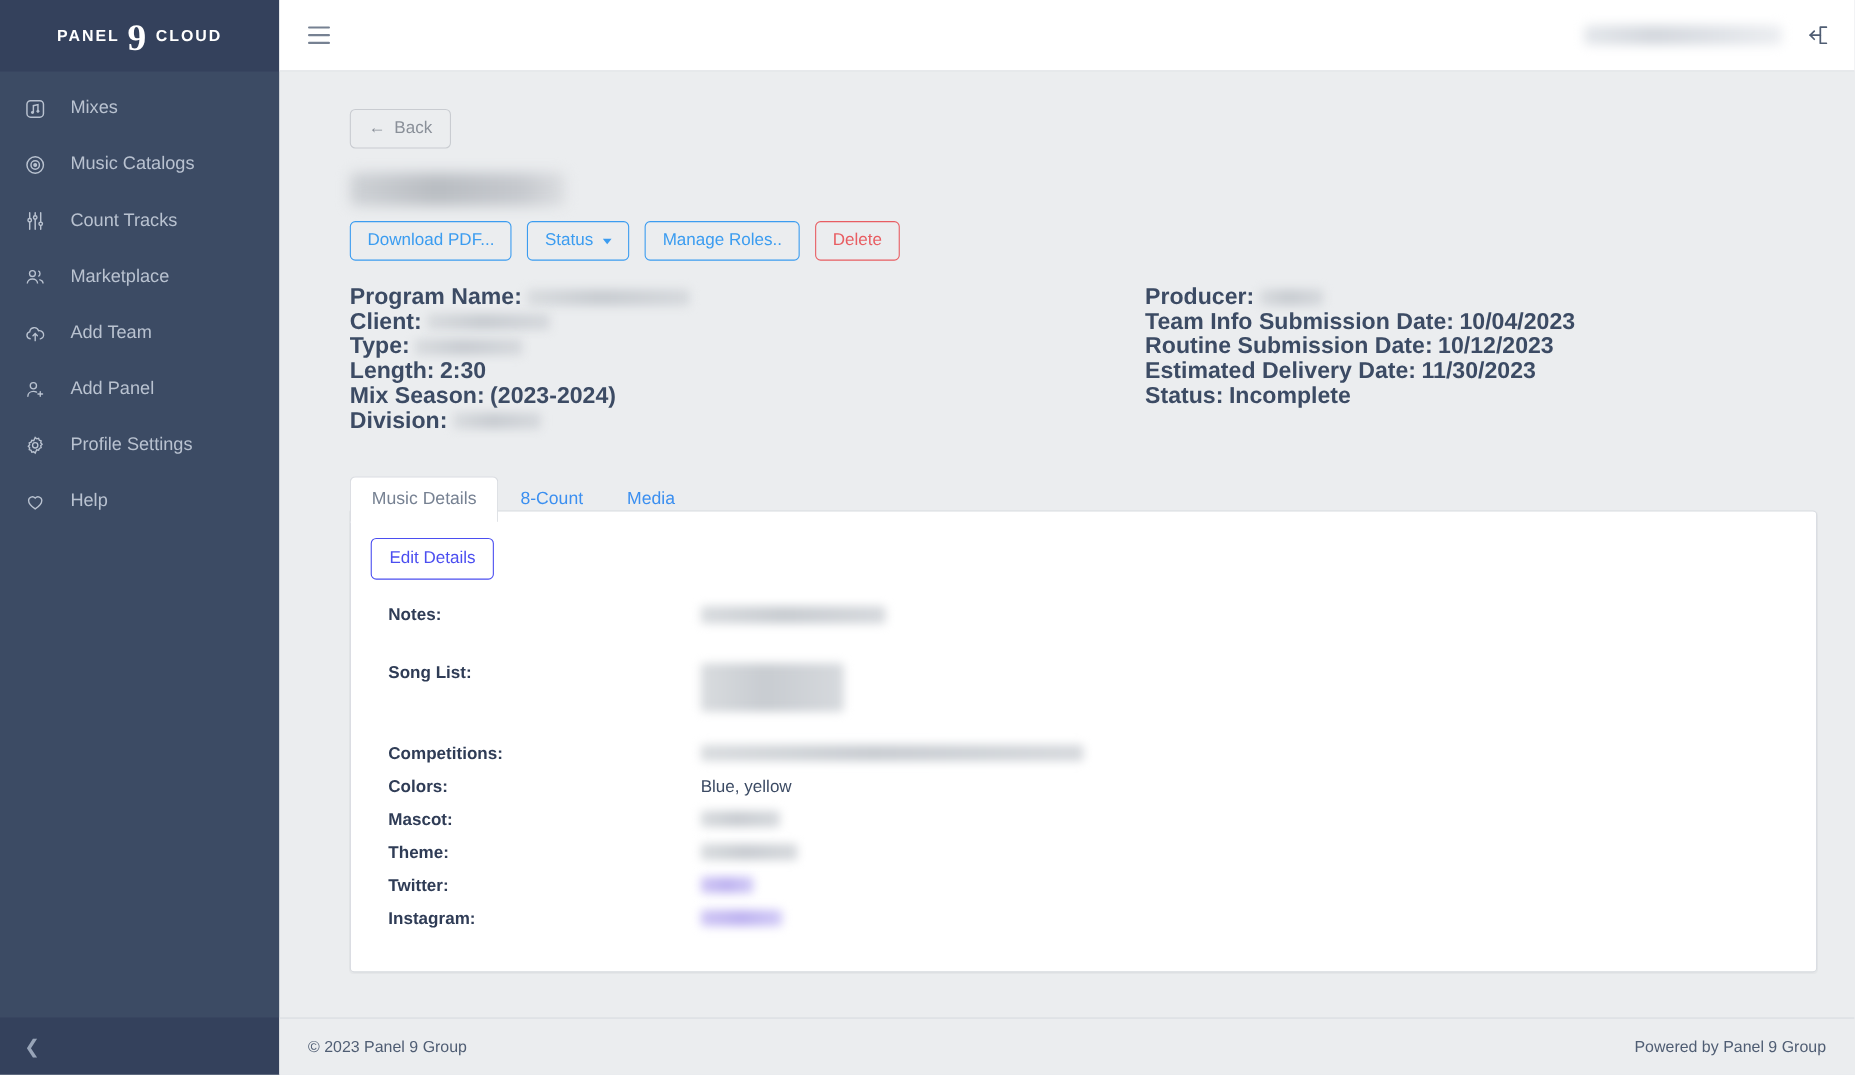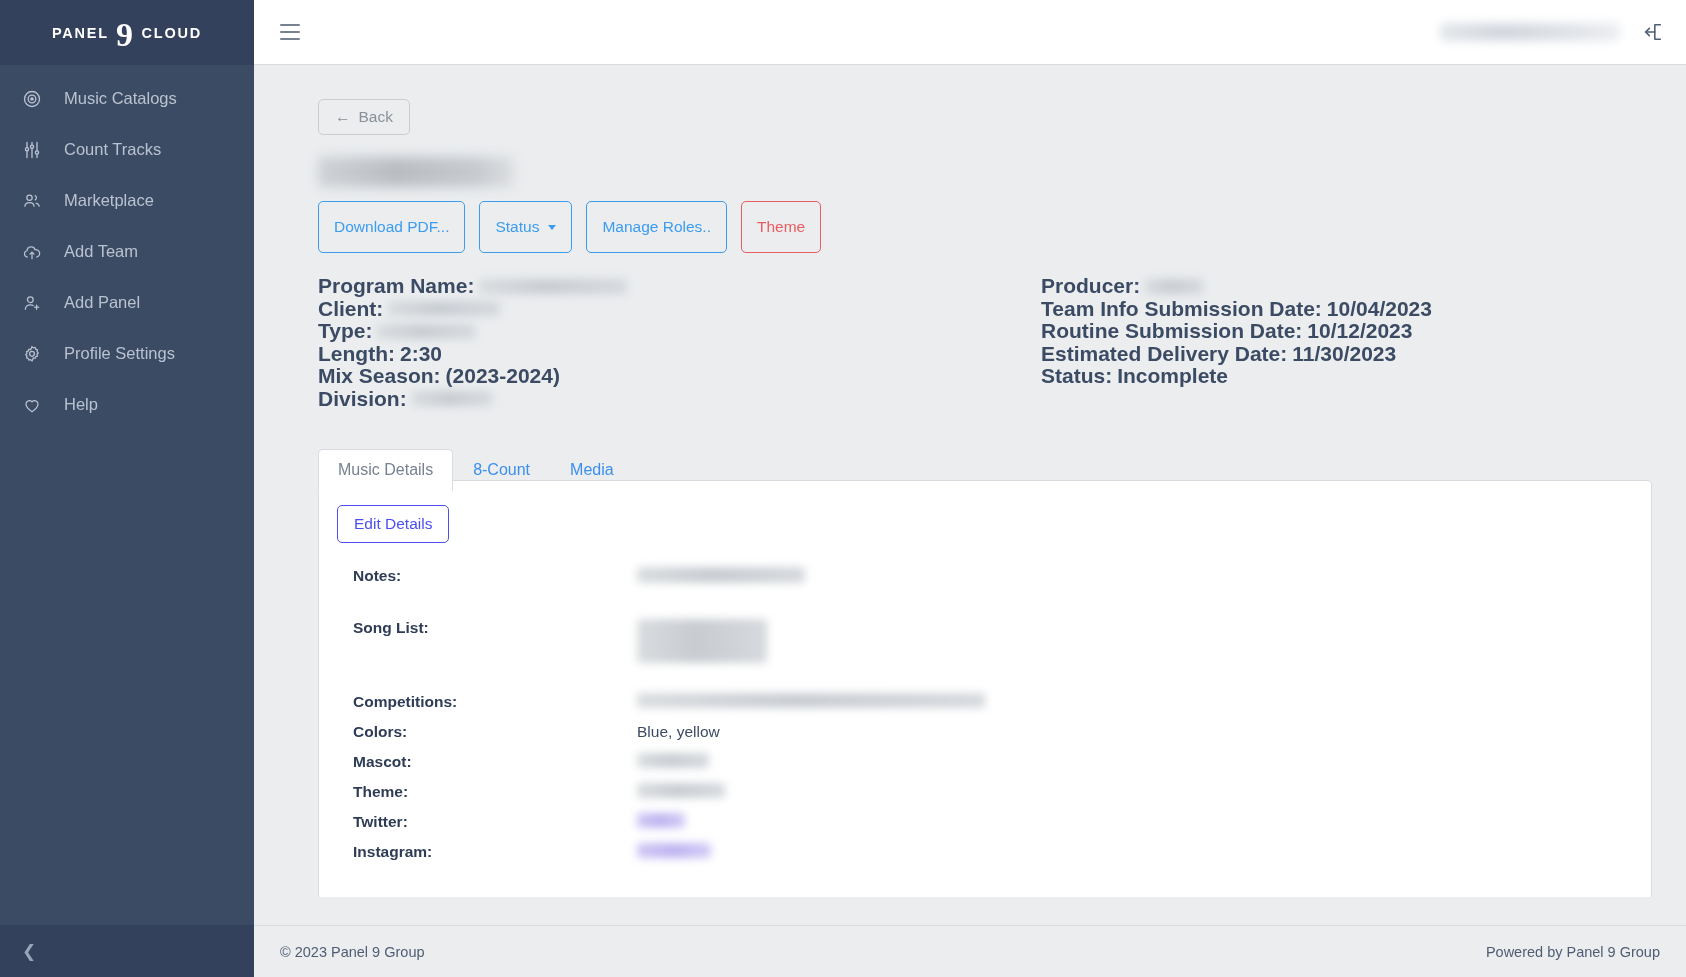--- a/index.html
+++ b/index.html
@@ -105,21 +105,21 @@
   .title-blur {
     width: 196px; height: 30px;
     margin: 22px 0 8px 0;
     background: linear-gradient(90deg,#cfd2d6,#b9bdc2 40%,#c6c9ce 80%,#dcdee1);
     border-radius: 5px;
     filter: blur(6px);
   }
 
   .btn-row { display: flex; gap: 14px; margin-top: 14px; }
   .btn {
-    height: 52px; padding: 0 15px;
+    height: 36px; padding: 0 15px;
     border-radius: 5px; background: transparent;
     font-size: 15.5px; cursor: pointer;
     display: inline-flex; align-items: center; gap: 6px;
     border: 1px solid #3b9cf0; color: #3b9cf0;
   }
   .btn.danger { border-color: #e85d62; color: #e85d62; }
   .caret {
     width: 0; height: 0;
     border-left: 4.5px solid transparent; border-right: 4.5px solid transparent;
     border-top: 5px solid currentColor;
@@ -199,20 +199,31 @@
   <div class="sidebar">
     <div class="brand">
       <div class="brand-text">
         <span class="brand-word">PANEL</span>
         <span class="brand-nine">9</span>
         <span class="brand-word">CLOUD</span>
       </div>
     </div>
 
     <div class="nav">
+      <div class="nav-item">
+        <span class="nav-icon">
+          <svg width="20" height="20" viewBox="0 0 24 24" fill="none" stroke="currentColor" stroke-width="1.6">
+            <rect x="3" y="3" width="18" height="18" rx="4"></rect>
+            <path d="M10 16V8.5l5-1.2V15" stroke-linecap="round"></path>
+            <circle cx="9" cy="16" r="1.6" fill="currentColor" stroke="none"></circle>
+            <circle cx="15" cy="14.6" r="1.6" fill="currentColor" stroke="none"></circle>
+          </svg>
+        </span>
+        <span class="nav-label">Mixes</span>
+      </div>
 
       <div class="nav-item">
         <span class="nav-icon">
           <svg width="20" height="20" viewBox="0 0 24 24" fill="none" stroke="currentColor" stroke-width="1.6">
             <circle cx="12" cy="12" r="9"></circle>
               <circle cx="12" cy="12" r="4.6"></circle>
               <circle cx="12" cy="12" r="1.4" fill="currentColor"></circle>
           </svg>
         </span>
         <span class="nav-label">Music Catalogs</span>
@@ -321,21 +332,21 @@
             <span>Download PDF...</span>
           </button>
           <button class="btn">
             <span>Status</span>
             <span class="caret"></span>
           </button>
           <button class="btn">
             <span>Manage Roles..</span>
           </button>
           <button class="btn danger">
-            <span>Theme</span>
+            <span>Delete</span>
           </button>
         </div>
 
         <div class="meta">
           <div class="meta-col">
             <div class="meta-row">
               <span class="meta-label">Program Name:</span>
               <span class="meta-value blur-val" style="width:148px"></span>
             </div>
             <div class="meta-row">

